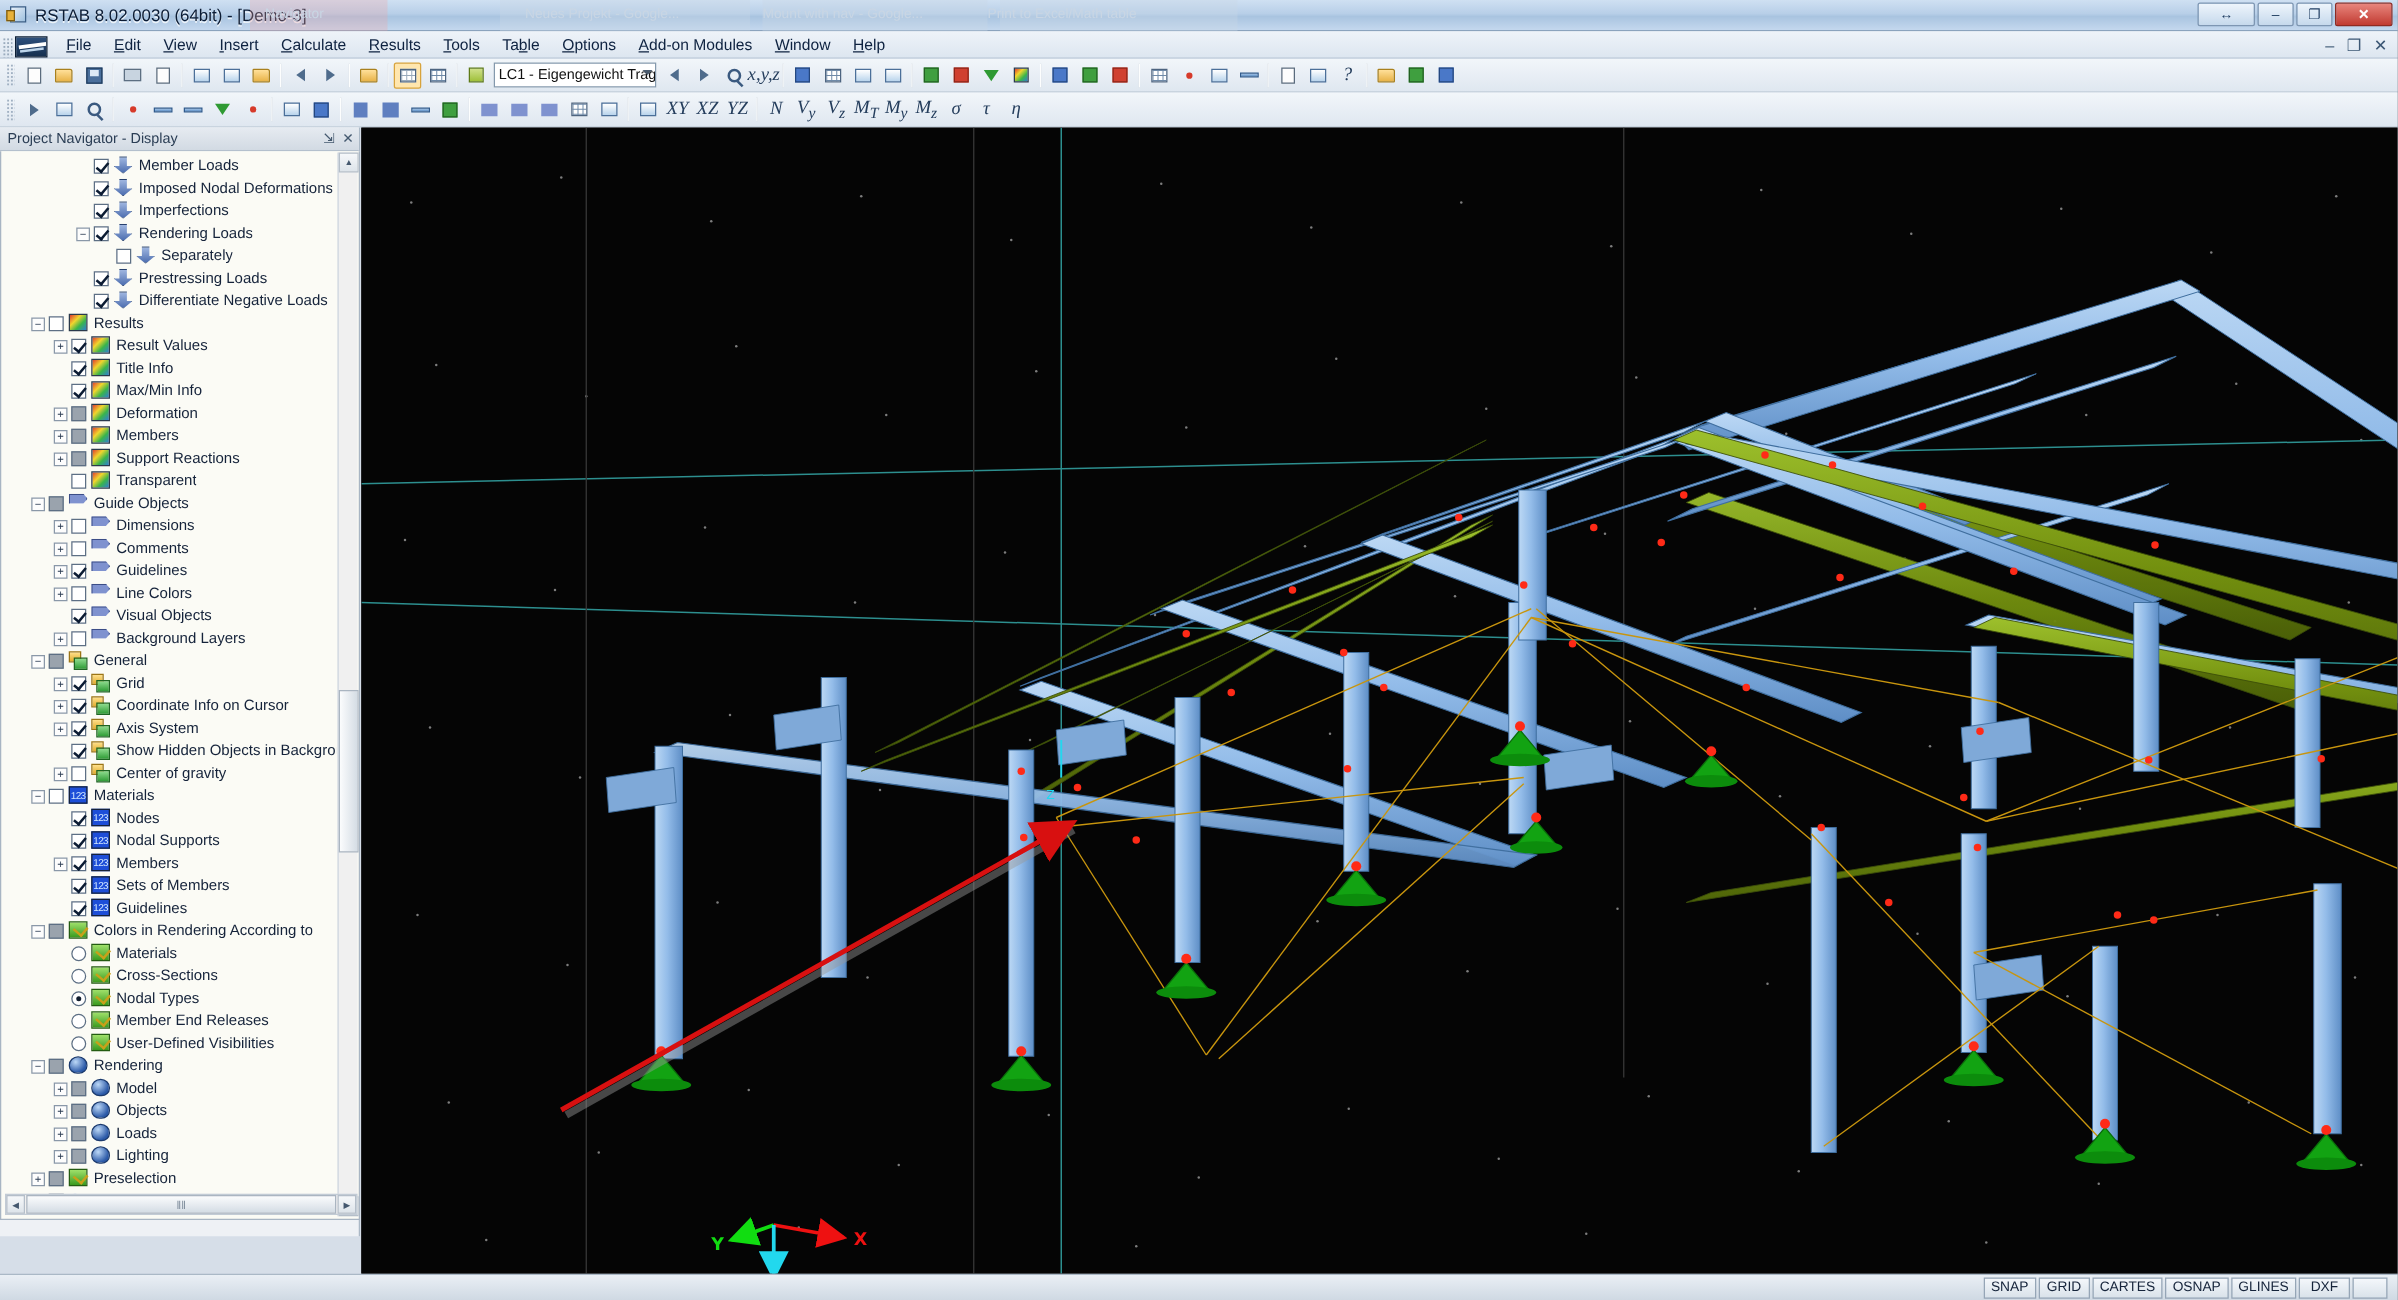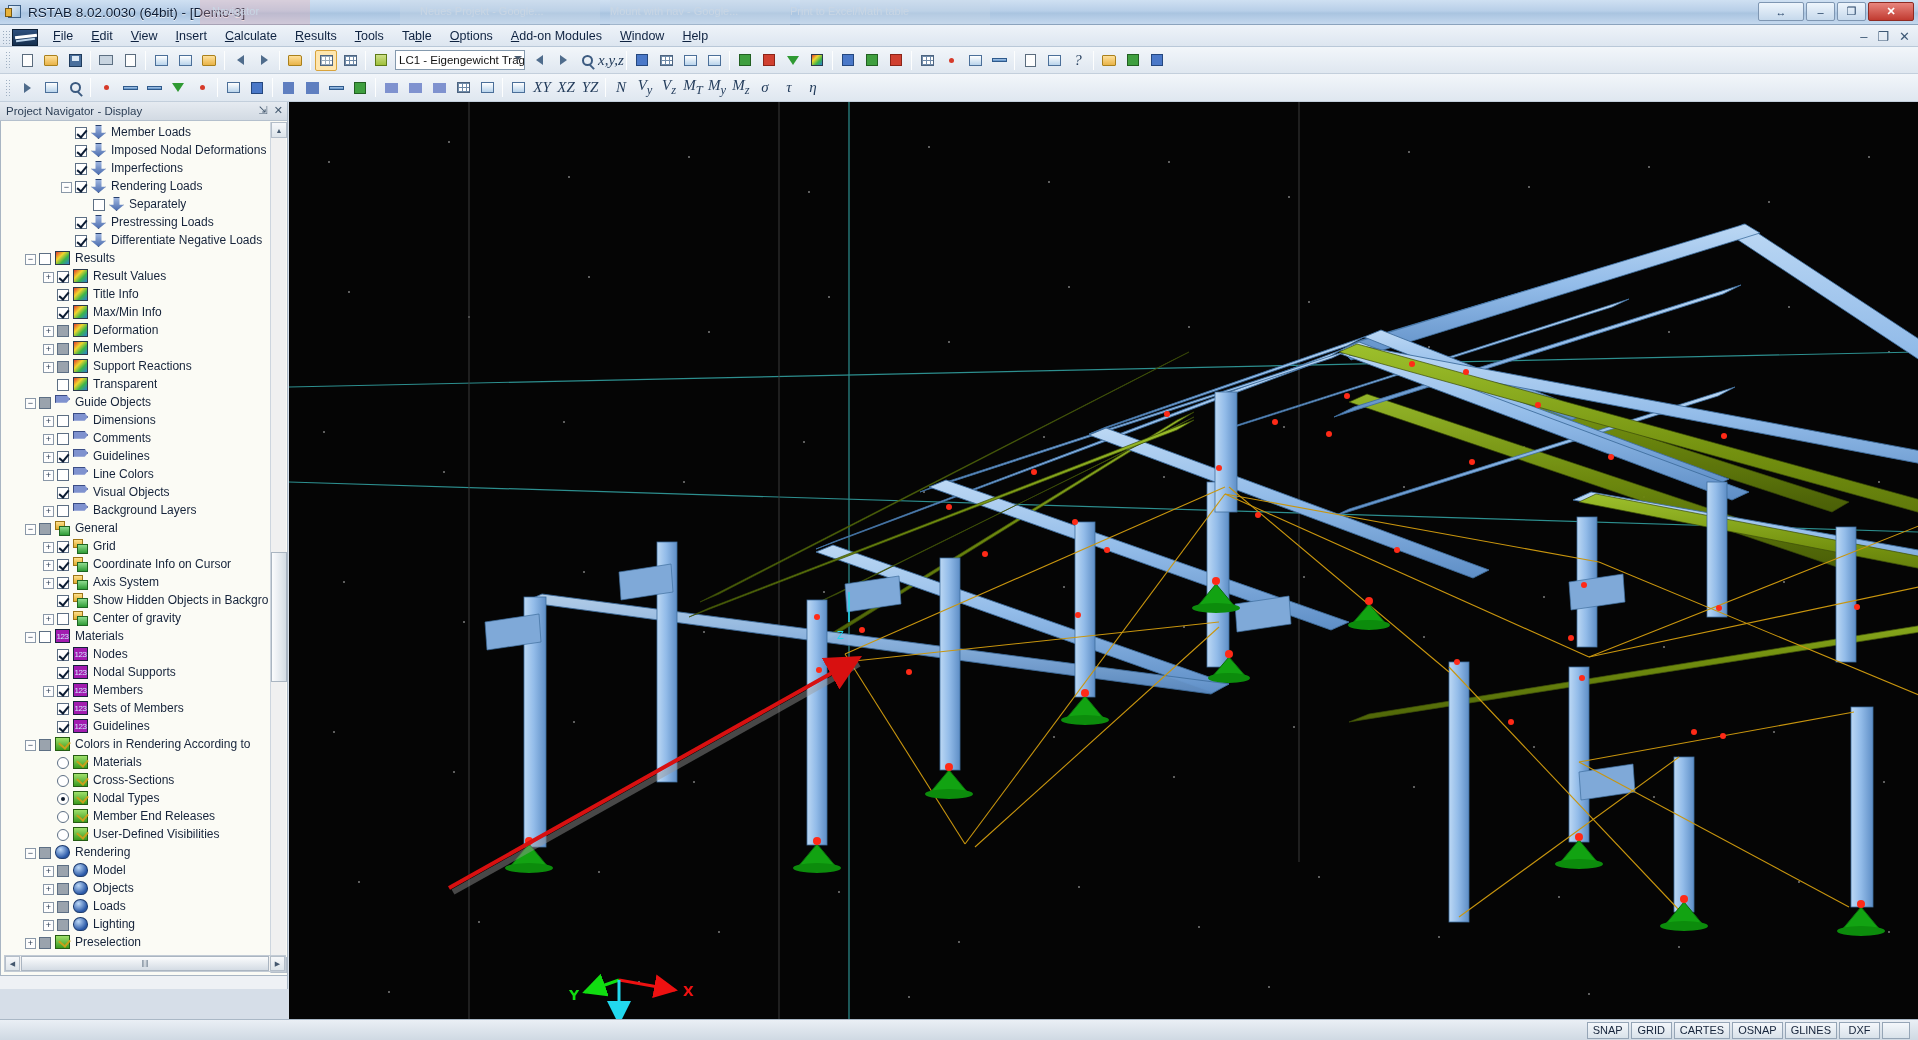--- a/index.html
+++ b/index.html
@@ -197,21 +197,21 @@
   .ic-res  { background:linear-gradient(135deg,#e23c2e 0%,#f0d52e 35%,#3ab54a 65%,#2e7fd4 100%);
              border:1px solid #2a3a4c; }
   .ic-guide { background:#7f92cf; border:1px solid #3b4d86;
              clip-path: polygon(0 0,78% 0,100% 28%,78% 55%,0 55%); position:relative;}
   .ic-guide::after{content:'';position:absolute;left:40%;top:55%;width:2px;height:45%;background:#3b4d86;}
   .ic-gen  { position:relative; }
   .ic-gen::before{content:'';position:absolute;left:0;top:0;width:8px;height:7px;
              background:linear-gradient(to bottom,#ffe08a,#e0ac2e);border:1px solid #9c7516;}
   .ic-gen::after{content:'';position:absolute;left:4px;top:5px;width:9px;height:8px;
              background:linear-gradient(to bottom,#8fdc8f,#2f9c36);border:1px solid #1d6522;}
-  .ic-num  { background:#a21caf; border:1px solid #16223a; color:#cfe6ff;
+  .ic-num  { background:#1d4ed8; border:1px solid #16223a; color:#cfe6ff;
              font-size:8px; line-height:13px; text-align:center; letter-spacing:-0.5px;}
   .ic-col  { background:linear-gradient(to bottom,#9fe06a,#3a9a1e); border:1px solid #245c12; position:relative;}
   .ic-col::after{content:'';position:absolute;right:0;top:1px;width:7px;height:7px;
              border:solid #c8a01a;border-width:0 2px 2px 0;transform:rotate(40deg);}
   .ic-rend { background:radial-gradient(circle at 35% 30%,#bcd8f7,#2c5aa8 70%); border-radius:50% 50% 45% 45%;
              border:1px solid #1b3a6e; }
   .ic-mod  { position:relative; }
   .ic-mod::before{content:'';position:absolute;left:1px;top:2px;width:8px;height:8px;border-radius:50%;
              background:radial-gradient(circle at 35% 30%,#cfe4f8,#2e63ae);}
   .ic-mod::after{content:'';position:absolute;left:6px;top:5px;width:8px;height:8px;border-radius:50%;

